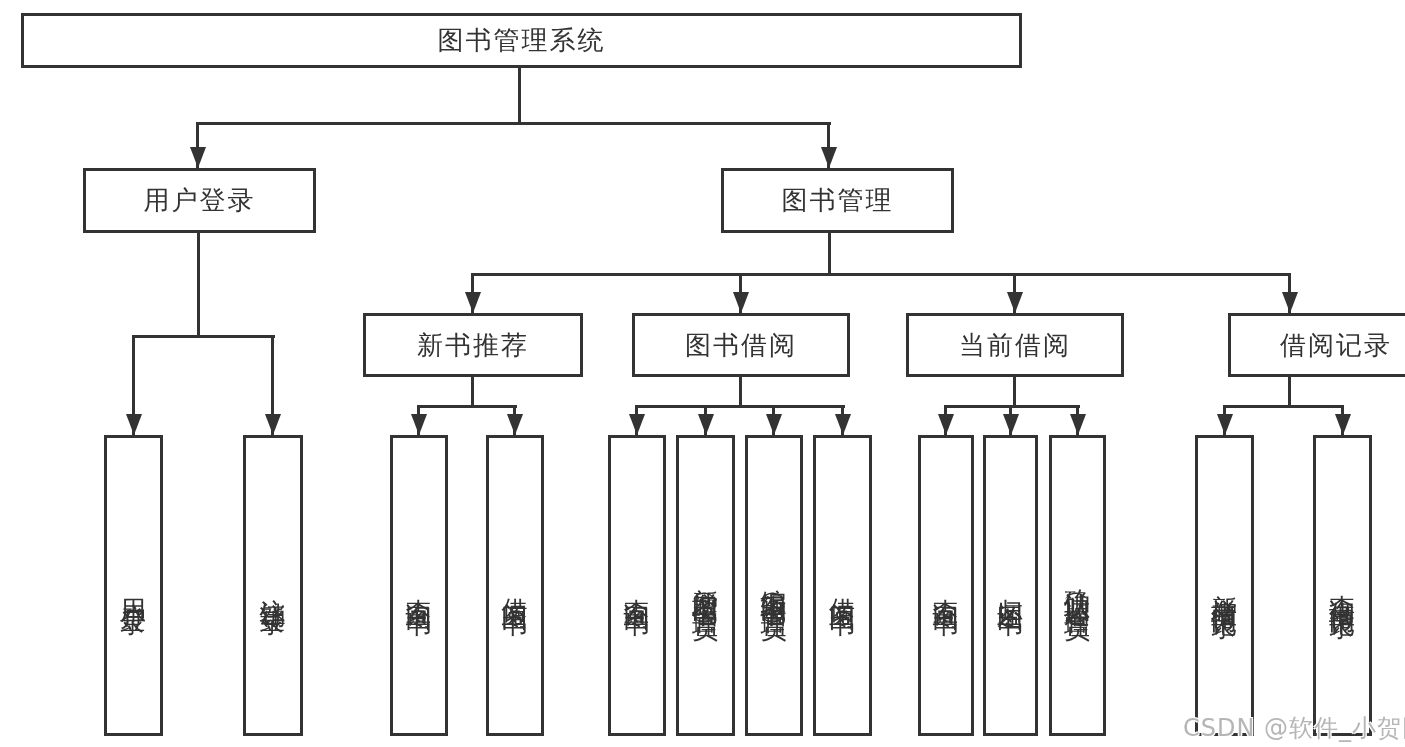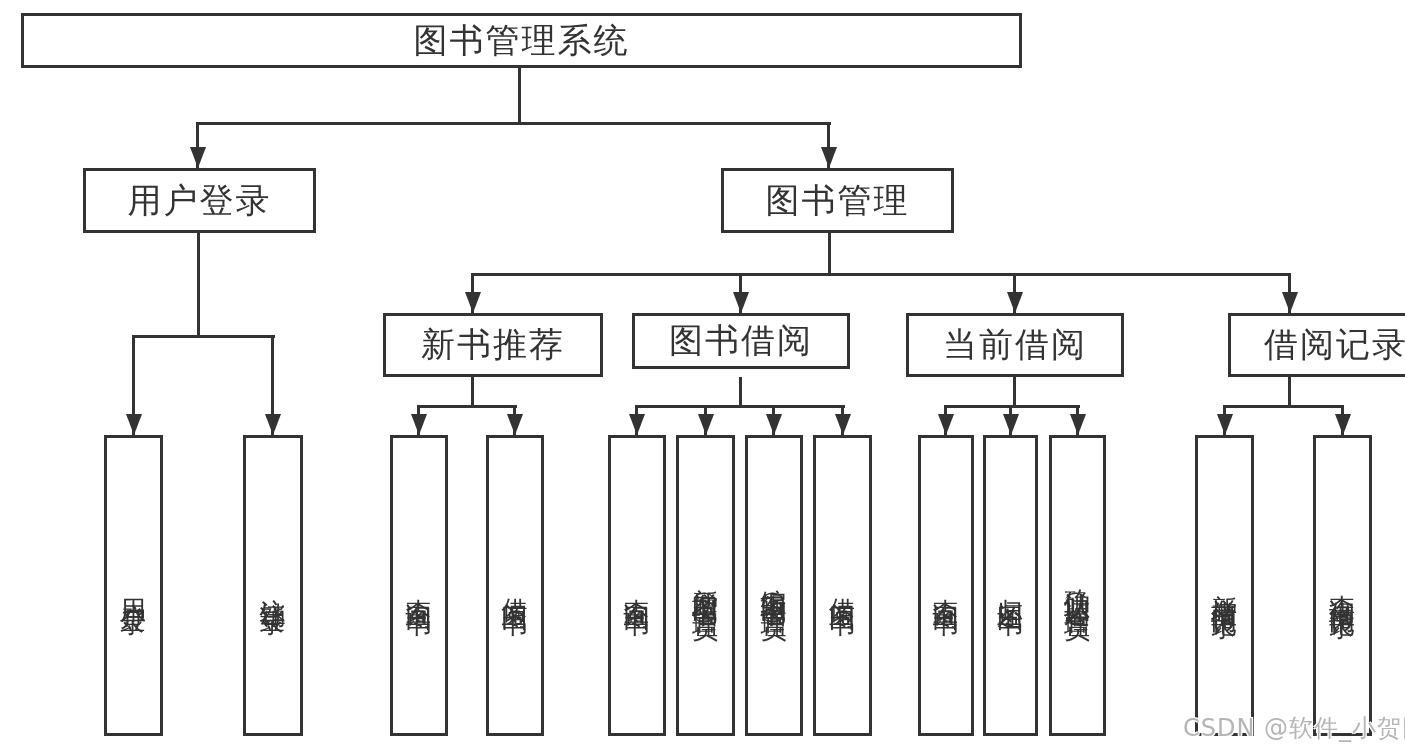--- a/index.html
+++ b/index.html
@@ -13,21 +13,21 @@
   }
   .node {
     position: absolute;
     box-sizing: border-box;
     border: 3px solid #333333;
     background: #ffffff;
     display: flex;
     align-items: center;
     justify-content: center;
     color: #333333;
-    font-size: 34px;
+    font-size: 26px;
     letter-spacing: 2px;
     text-align: center;
     white-space: nowrap;
   }
   .vnode {
     writing-mode: vertical-rl;
     text-orientation: mixed;
     letter-spacing: 4px;
     font-size: 26px;
     white-space: normal;
@@ -111,22 +111,22 @@
   <div class="arrow" style="left:1076px; top:405px; height:30px;"></div>
 
   <div class="arrow" style="left:1223px; top:405px; height:30px;"></div>
   <div class="arrow" style="left:1341px; top:405px; height:30px;"></div>
 
   <div class="node" style="left:21px; top:13px; width:1001px; height:55px;">图书管理系统</div>
 
   <div class="node" style="left:83px; top:168px; width:233px; height:65px;">用户登录</div>
   <div class="node" style="left:713px; top:168px; width:233px; height:65px;margin-left:8px;">图书管理</div>
 
-  <div class="node" style="left:363px; top:313px; width:220px; height:64px;margin-left:20px;">新书推荐</div>
-  <div class="node" style="left:632px; top:313px; width:218px; height:56px;">图书借阅</div>
+  <div class="node" style="left:363px; top:313px; width:220px; height:64px;">新书推荐</div>
+  <div class="node" style="left:632px; top:313px; width:218px; height:64px;">图书借阅</div>
   <div class="node" style="left:906px; top:313px; width:218px; height:64px;">当前借阅</div>
   <div class="node" style="left:1182px; top:313px; width:216px; height:64px;margin-left:46px;">借阅记录</div>
 
   <div class="node vnode" style="left:104px; top:435px; width:59px; height:301px;">用户登录</div>
   <div class="node vnode" style="left:243px; top:435px; width:60px; height:301px;">注销登录</div>
 
   <div class="node vnode" style="left:390px; top:435px; width:58px; height:301px;">查询图书</div>
   <div class="node vnode" style="left:486px; top:435px; width:58px; height:301px;">借阅图书</div>
 
   <div class="node vnode" style="left:608px; top:435px; width:58px; height:301px;">查询图书</div>

